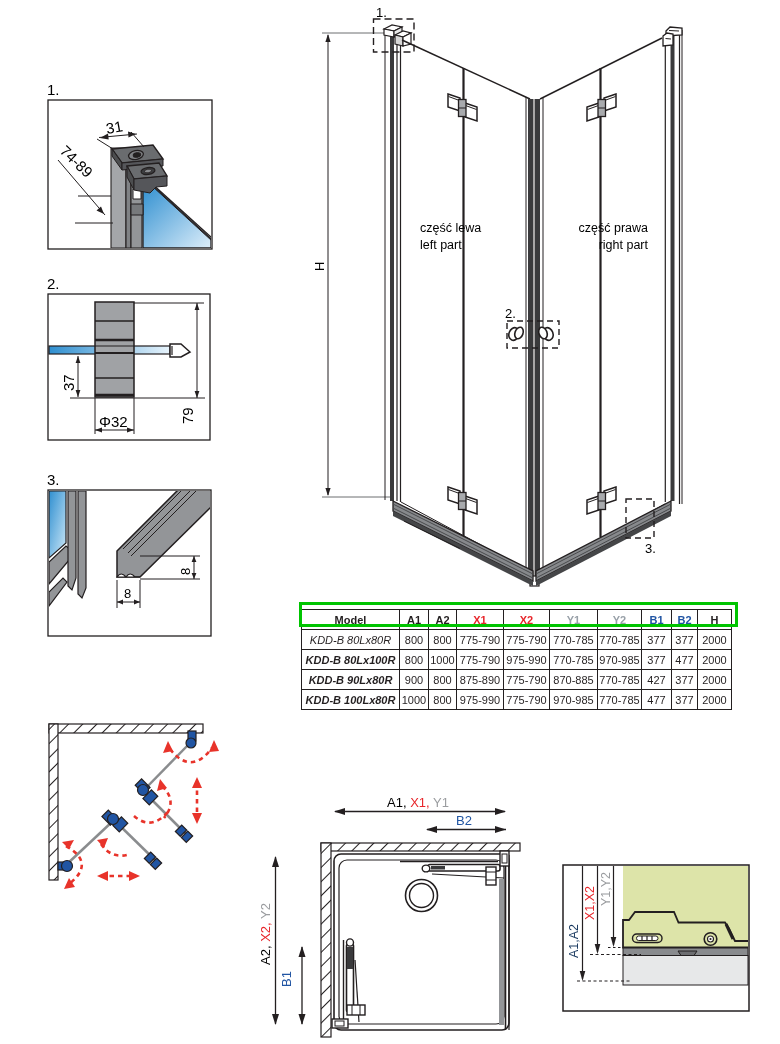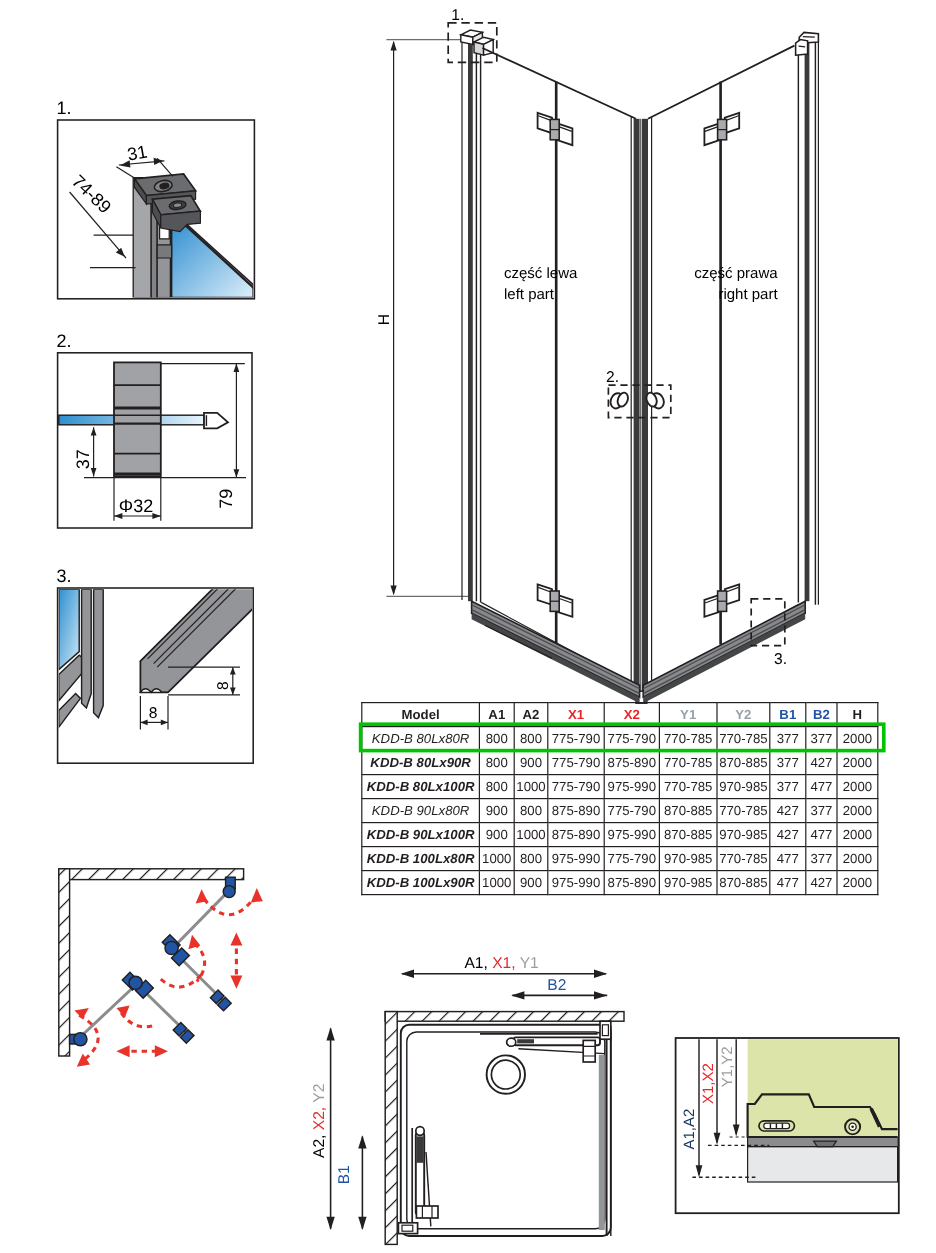--- a/index.html
+++ b/index.html
@@ -1,19 +1,19 @@
 <!DOCTYPE html>
 <html><head>
 <meta charset="utf-8">
 <style>
   html,body{margin:0;padding:0;background:#fff;}
   #page{position:relative;width:780px;height:1044px;background:#fff;overflow:hidden;
         font-family:"Liberation Sans",sans-serif;color:#231f20;}
   .abs{position:absolute;}
-  table.dim{border-collapse:collapse;table-layout:fixed;font-family:"Liberation Sans",sans-serif;}
+  table.dim{border-collapse:collapse;table-layout:fixed;font-family:"Liberation Sans",sans-serif;margin-top:24px;}
   table.dim td,table.dim th{border:1px solid #231f20;text-align:center;vertical-align:middle;
        padding:0;font-size:11px;overflow:hidden;white-space:nowrap;}
 </style>
 </head>
 <body>
 <div id="page">
 
 <svg class="abs" style="left:0;top:0" width="780" height="1044" viewBox="0 0 780 1044">
   <defs>
     <linearGradient id="glass1" x1="0" y1="0" x2="1" y2="1">
@@ -315,89 +315,53 @@
           <td>800</td>
           <td>775-790</td>
           <td>775-790</td>
           <td>770-785</td>
           <td>770-785</td>
           <td>377</td>
           <td>377</td>
           <td>2000</td>
         </tr>
   <tr style="height:20px">
-          <td style="font-weight:bold;font-style:italic">KDD-B 80Lx90R</td>
-          <td>800</td>
-          <td>900</td>
-          <td>775-790</td>
-          <td>875-890</td>
-          <td>770-785</td>
-          <td>870-885</td>
-          <td>377</td>
-          <td>427</td>
-          <td>2000</td>
-        </tr>
-  <tr style="height:20px">
           <td style="font-weight:bold;font-style:italic">KDD-B 80Lx100R</td>
           <td>800</td>
           <td>1000</td>
           <td>775-790</td>
           <td>975-990</td>
           <td>770-785</td>
           <td>970-985</td>
           <td>377</td>
           <td>477</td>
           <td>2000</td>
         </tr>
   <tr style="height:20px">
-          <td style="font-weight:normal;font-style:italic">KDD-B 90Lx80R</td>
+          <td style="font-weight:bold;font-style:italic">KDD-B 90Lx80R</td>
           <td>900</td>
           <td>800</td>
           <td>875-890</td>
           <td>775-790</td>
           <td>870-885</td>
           <td>770-785</td>
           <td>427</td>
           <td>377</td>
-          <td>2000</td>
-        </tr>
-  <tr style="height:20px">
-          <td style="font-weight:bold;font-style:italic">KDD-B 90Lx100R</td>
-          <td>900</td>
-          <td>1000</td>
-          <td>875-890</td>
-          <td>975-990</td>
-          <td>870-885</td>
-          <td>970-985</td>
-          <td>427</td>
-          <td>477</td>
           <td>2000</td>
         </tr>
   <tr style="height:20px">
           <td style="font-weight:bold;font-style:italic">KDD-B 100Lx80R</td>
           <td>1000</td>
           <td>800</td>
           <td>975-990</td>
           <td>775-790</td>
           <td>970-985</td>
           <td>770-785</td>
           <td>477</td>
           <td>377</td>
-          <td>2000</td>
-        </tr>
-  <tr style="height:20px">
-          <td style="font-weight:bold;font-style:italic">KDD-B 100Lx90R</td>
-          <td>1000</td>
-          <td>900</td>
-          <td>975-990</td>
-          <td>875-890</td>
-          <td>970-985</td>
-          <td>870-885</td>
-          <td>477</td>
-          <td>427</td>
           <td>2000</td>
         </tr>
 </tbody>
     </table>
 
 <div class="abs" style="left:299px;top:602px;width:439px;height:25px;border:3px solid #00c400;box-sizing:border-box;"></div>
 
 <svg class="abs" style="left:0;top:0" width="780" height="1044" viewBox="0 0 780 1044">
   <defs>
     <pattern id="hatch" width="10" height="10" patternTransform="rotate(45)" patternUnits="userSpaceOnUse">

